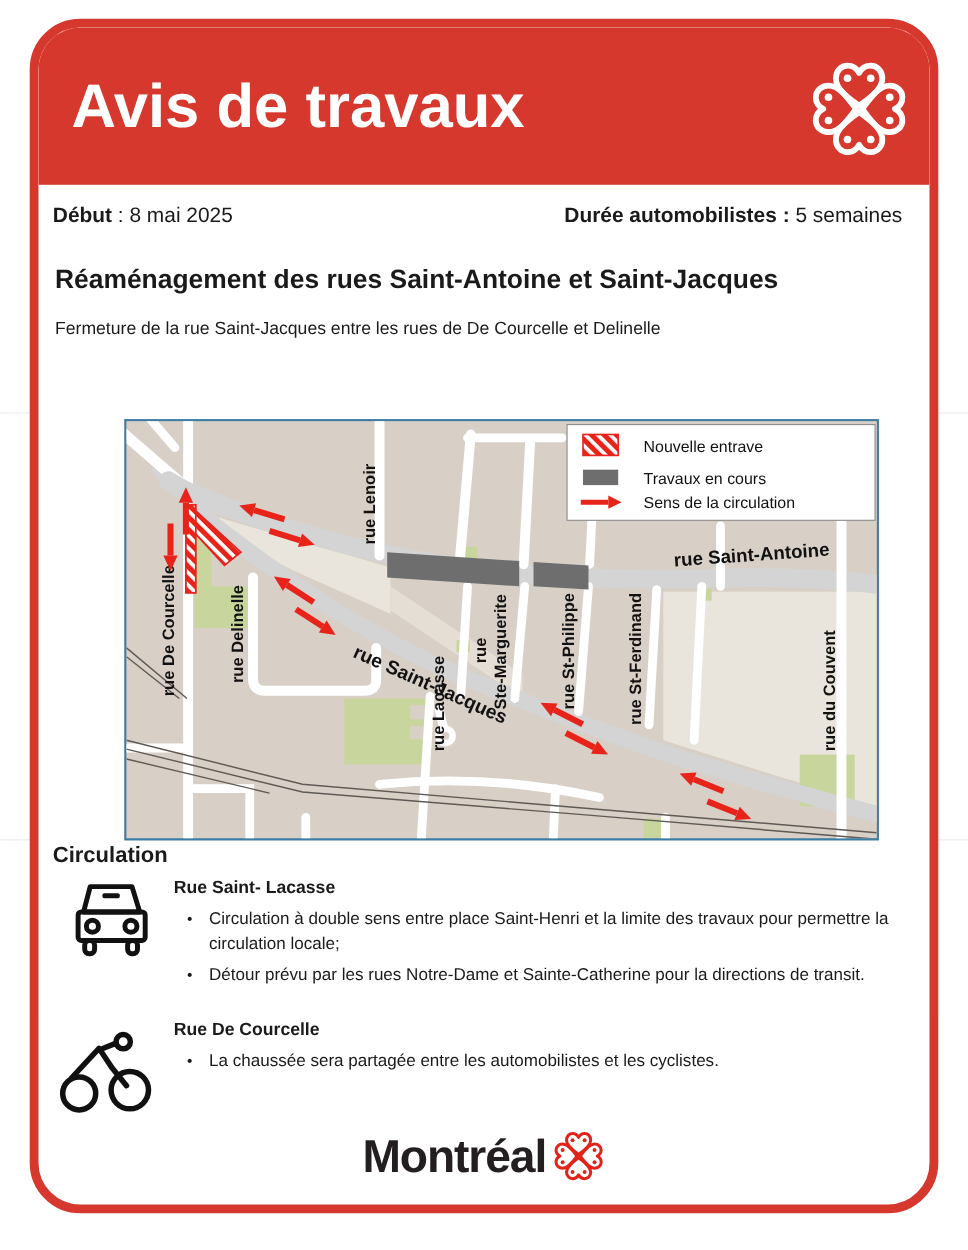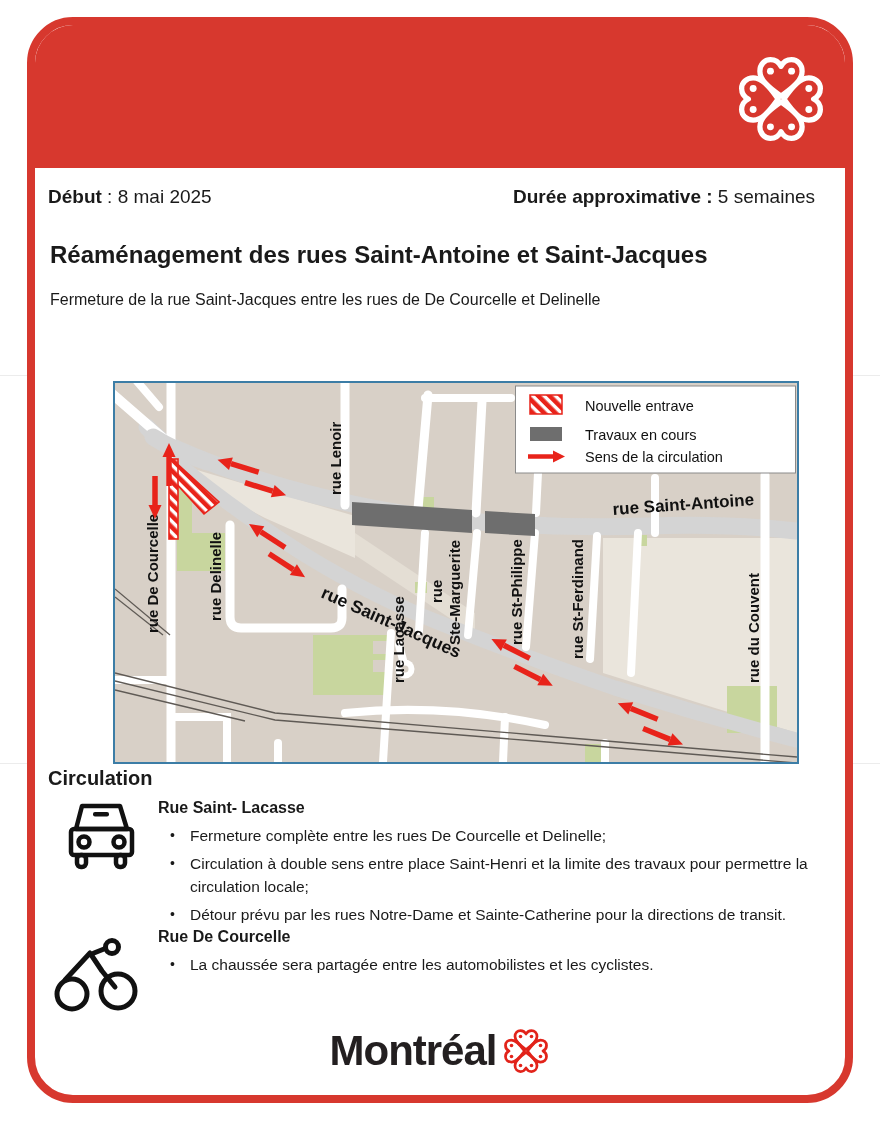--- a/index.html
+++ b/index.html
@@ -44,39 +44,40 @@
 </head>
 <body>
 
 <div id="page">
 
   <div class="hr" style="top:375px"></div>
   <div class="hr" style="top:763px"></div>
 
   <div id="card">
     <div id="header">
+      <div class="title">Avis de travaux</div>
       <div id="header-logo">
         <svg width="96" height="96" viewBox="-50 -50 100 100">
           <g stroke="#fff" stroke-width="5.5" fill="none" stroke-linejoin="round">
             <g id="petal">
               <path d="M 0 -3 C -14 -13 -22 -20 -22 -29 C -22 -36 -17 -41 -11 -41 C -6 -41 -2 -38 0 -34 C 2 -38 6 -41 11 -41 C 17 -41 22 -36 22 -29 C 22 -20 14 -13 0 -3 Z"></path>
               <circle cx="-11" cy="-29" r="3.6" fill="#fff" stroke="none"></circle>
               <circle cx="11" cy="-29" r="3.6" fill="#fff" stroke="none"></circle>
             </g>
             <use href="#petal" transform="rotate(90)"></use>
             <use href="#petal" transform="rotate(180)"></use>
             <use href="#petal" transform="rotate(270)"></use>
           </g>
         </svg>
       </div>
     </div>
   </div>
 
   <div id="meta-debut" class="meta"><b>Début</b><span> : 8 mai 2025</span></div>
-  <div id="meta-duree" class="meta"><b>Durée approximative :</b><span> 5 semaines</span></div>
+  <div id="meta-duree" class="meta"><b>Durée automobilistes :</b><span> 5 semaines</span></div>
 
   <div id="doc-title">Réaménagement des rues Saint-Antoine et Saint-Jacques</div>
   <div id="doc-sub">Fermeture de la rue Saint-Jacques entre les rues de De Courcelle et Delinelle</div>
 
   <div id="map">
     <svg width="682" height="379" viewBox="0 0 682 379">
       <defs>
         <pattern id="hatch" patternUnits="userSpaceOnUse" width="8" height="8" patternTransform="rotate(45)">
           <rect width="8" height="8" fill="#e8231a"></rect>
           <rect width="8" height="3.4" fill="#ffffff"></rect>
@@ -216,21 +217,20 @@
         <circle cx="22" cy="42" r="5.5"></circle>
         <circle cx="57" cy="42" r="5.5"></circle>
         <rect x="15" y="55" width="9" height="12" rx="4"></rect>
         <rect x="54" y="55" width="9" height="12" rx="4"></rect>
       </g>
       <rect x="31" y="12" width="16" height="4.5" rx="2" fill="#111"></rect>
     </svg>
   </div>
   <div id="blk1-head" class="blk-head">Rue Saint- Lacasse</div>
   <ul id="blist1" class="blist">
-    <li>Fermeture complète entre les rues De Courcelle et Delinelle;</li>
     <li>Circulation à double sens entre place Saint-Henri et la limite des travaux pour permettre la circulation locale;</li>
     <li>Détour prévu par les rues Notre-Dame et Sainte-Catherine pour la directions de transit.</li>
   </ul>
 
   <div id="bike-icon-wrap" class="icon-wrap">
     <svg width="92" height="80" viewBox="0 0 92 80">
       <g stroke="#111" stroke-width="5" fill="none" stroke-linejoin="round" stroke-linecap="round">
         <circle cx="24" cy="58" r="15"></circle>
         <circle cx="70" cy="55" r="17"></circle>
         <circle cx="64" cy="11" r="6.5"></circle>

